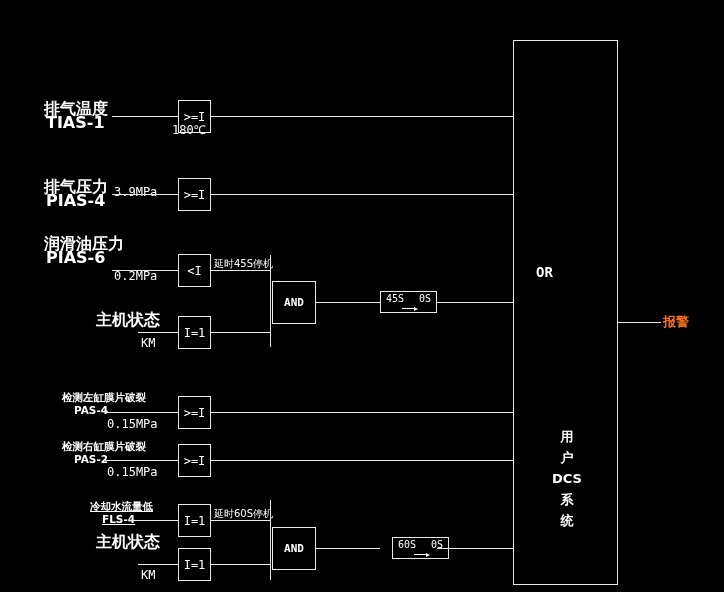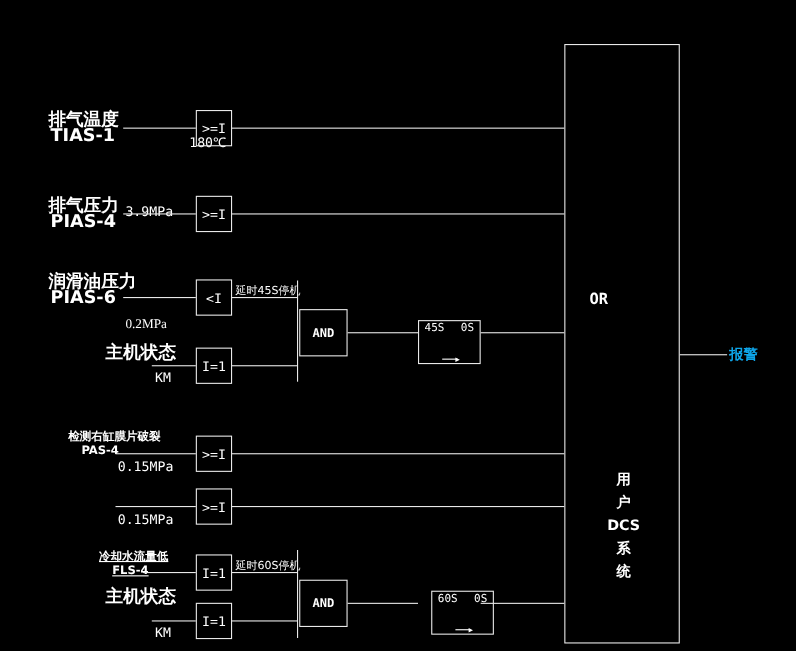--- a/index.html
+++ b/index.html
@@ -15,21 +15,21 @@
     position:absolute;width:33px;height:33px;border:1px solid #e9e9e9;
     box-sizing:border-box;display:flex;align-items:center;justify-content:center;
     font:12px "DejaVu Sans Mono","Liberation Mono",monospace;color:#fff;
   }
   .andbox{
     position:absolute;width:44px;height:43px;border:1px solid #e9e9e9;
     box-sizing:border-box;display:flex;align-items:center;justify-content:center;
     font:bold 11px "DejaVu Sans Mono","Liberation Mono",monospace;color:#fff;
   }
   .timer{
-    position:absolute;width:57px;height:40px;border:1px solid #e9e9e9;
+    position:absolute;width:57px;height:22px;border:1px solid #e9e9e9;
     box-sizing:border-box;display:flex;align-items:flex-start;justify-content:space-between;
     padding:1px 5px 0 5px;font:10px "DejaVu Sans Mono","Liberation Mono",monospace;color:#fff;
   }
   .timer-arrow{
     position:absolute;left:50%;bottom:3px;transform:translateX(-50%);
     width:14px;height:4px;border-bottom:1px solid #fff;
   }
   .timer-arrow::after{
     content:'';position:absolute;right:-2px;bottom:-3px;
     border-left:4px solid #fff;border-top:2px solid transparent;border-bottom:2px solid transparent;
@@ -40,62 +40,66 @@
   }
   .txt{position:absolute;color:#fff;white-space:nowrap;font-weight:bold;font-size:16px;line-height:14px;}
   .txt.small{font-size:10.5px;line-height:13px;}
   .val{position:absolute;color:#fff;white-space:nowrap;font:12px "DejaVu Sans Mono","Liberation Mono",monospace;}
   .note{position:absolute;color:#fff;white-space:nowrap;font:10px "DejaVu Sans","Liberation Sans",sans-serif;}
   .or-label{position:absolute;left:536px;top:264px;font:bold 14px "DejaVu Sans Mono","Liberation Mono",monospace;color:#fff;}
   .dcs-col{
     position:absolute;left:545px;top:426px;width:44px;text-align:center;
     font:bold 13px "DejaVu Sans","Liberation Sans",sans-serif;color:#fff;line-height:21px;
   }
-  .alarm{position:absolute;left:663px;top:313px;font:bold 13px "DejaVu Sans","Liberation Sans",sans-serif;color:#0ea5e9;}
+  .alarm{position:absolute;left:663px;top:313px;font:bold 13px "DejaVu Sans","Liberation Sans",sans-serif;color:#f97316;}
   .tag{padding-left:2px;}
   .tag-indent{padding-left:12px;}
 </style>
 </head>
 <body>
 
 <div class="canvas">
 
   <div class="txt" style="left:44px;top:102px;">
     <div>排气温度</div>
     <div class="tag">TIAS-1</div>
   </div>
 
   <div class="txt" style="left:44px;top:180px;">
     <div>排气压力</div>
     <div class="tag">PIAS-4</div>
   </div>
 
-  <div class="txt" style="left:44px;top:249px;">
+  <div class="txt" style="left:44px;top:237px;">
     <div>润滑油压力</div>
     <div class="tag">PIAS-6</div>
   </div>
 
   <div class="txt" style="left:96px;top:313px;">主机状态</div>
 
   <div class="txt small" style="left:62px;top:391px;">
-    <div>检测右缸膜片破裂</div>
+    <div>检测左缸膜片破裂</div>
     <div class="tag-indent">PAS-4</div>
   </div>
 
+  <div class="txt small" style="left:62px;top:440px;">
+    <div>检测右缸膜片破裂</div>
+    <div class="tag-indent">PAS-2</div>
+  </div>
 
   <div class="txt small" style="left:90px;top:500px;text-decoration:underline;">
     <div>冷却水流量低</div>
     <div class="tag-indent">FLS-4</div>
   </div>
 
   <div class="txt" style="left:96px;top:535px;">主机状态</div>
 
   <div class="val" style="left:126px;top:121px;margin-left:46px;">180℃</div>
   <div class="val" style="left:114px;top:185px;">3.9MPa</div>
-  <div class="val" style="left:114px;top:287px;font-family:Liberation Serif, serif;">0.2MPa</div>
+  <div class="val" style="left:114px;top:269px;">0.2MPa</div>
   <div class="val" style="left:141px;top:336px;">KM</div>
   <div class="val" style="left:107px;top:417px;">0.15MPa</div>
   <div class="val" style="left:107px;top:465px;">0.15MPa</div>
   <div class="val" style="left:141px;top:568px;">KM</div>
 
   <div class="note" style="left:214px;top:257px;">延时45S停机</div>
   <div class="note" style="left:214px;top:507px;">延时60S停机</div>
 
   <div class="gate" style="left:178px;top:100px;">&gt;=I</div>
   <div class="gate" style="left:178px;top:178px;">&gt;=I</div>

